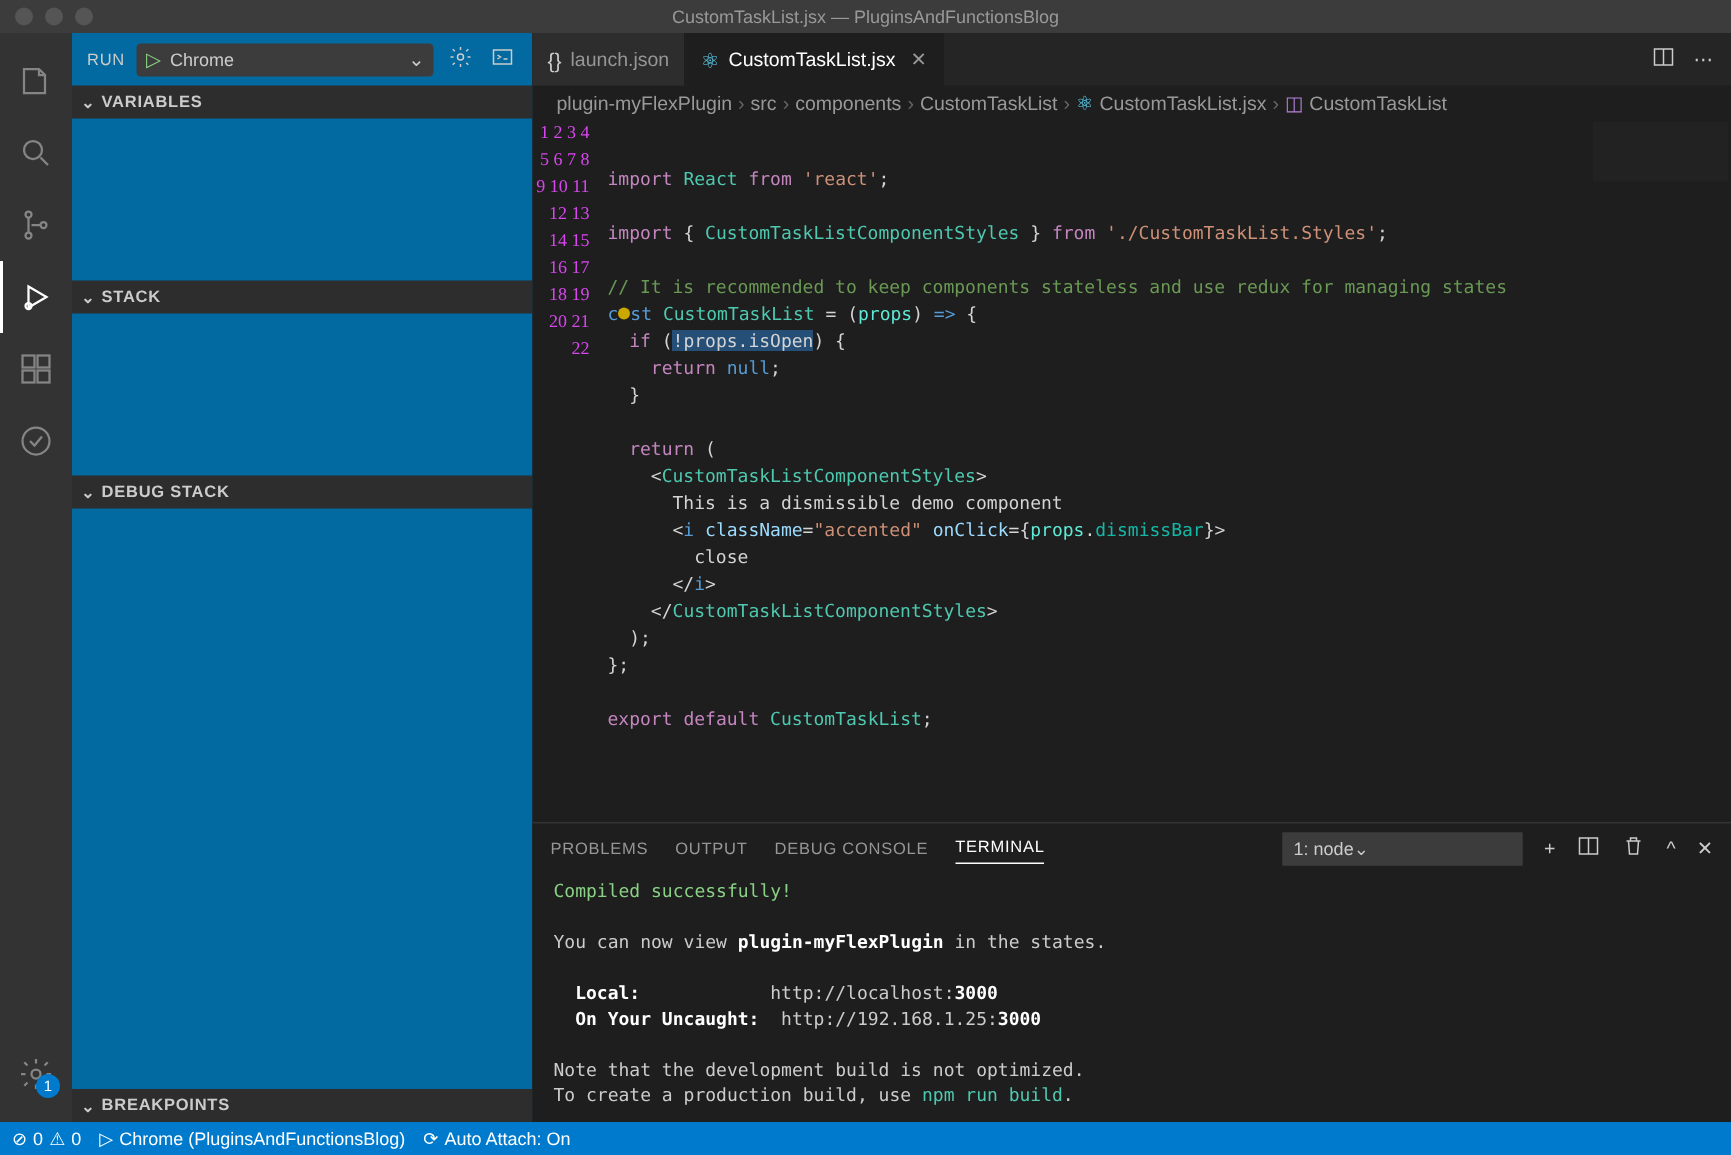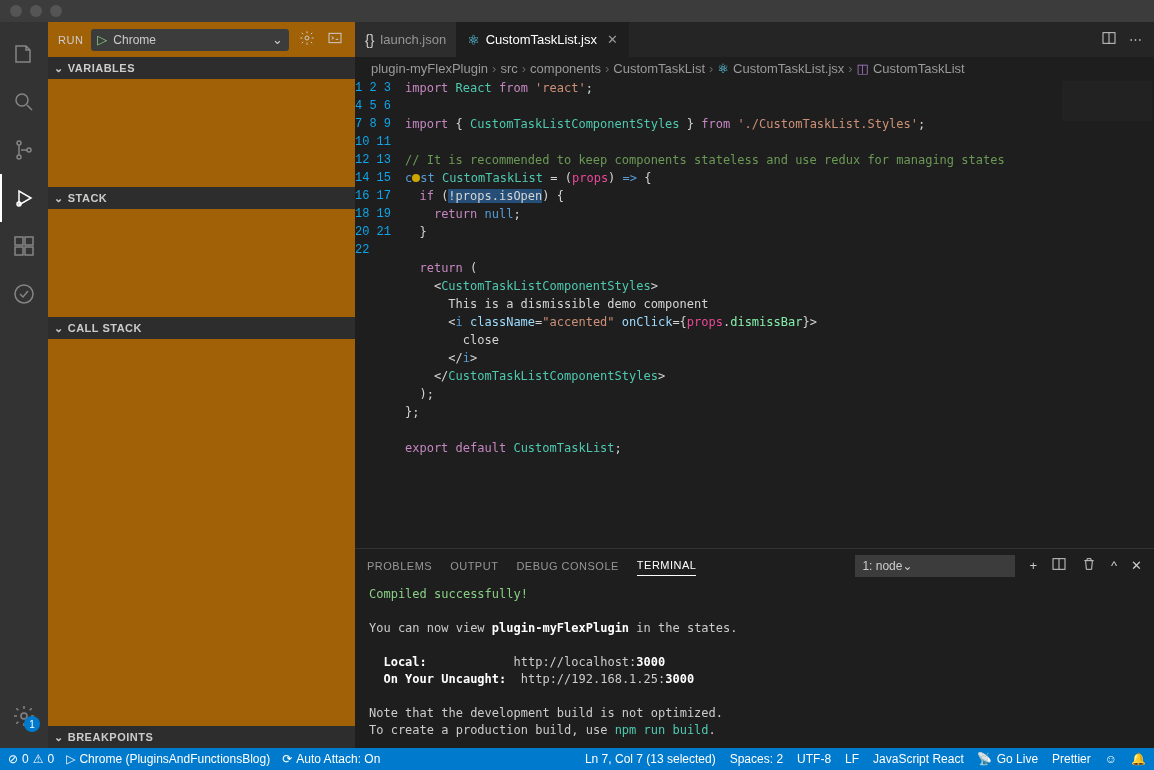--- a/index.html
+++ b/index.html
@@ -76,21 +76,21 @@
   min-width: 16px;
   height: 16px;
   border-radius: 8px;
   font-size: 10px;
   display: flex;
   align-items: center;
   justify-content: center;
 }
 .sidebar {
   width: 307px;
-  background: #a16207;
+  background: #0369a1;
   display: flex;
   flex-direction: column;
 }
 .run-toolbar {
   height: 35px;
   display: flex;
   align-items: center;
   padding: 0 10px;
   gap: 8px;
 }
@@ -197,40 +197,42 @@
 .breadcrumb-icon { color: #cccccc; }
 .code-wrapper {
   flex: 1;
   display: flex;
   overflow: hidden;
   position: relative;
 }
 .gutter {
   width: 50px;
   padding-right: 12px;
-  color: #0ea5e9;
-  font-family: Liberation Mono, monospace;
+  text-align: right;
+  color: #d946ef;
+  font-family: Liberation Serif, serif;
   font-size: 12px;
   line-height: 18px;
   padding-top: 0;
 }
 .code {
   flex: 1;
   font-family: Menlo, Monaco, monospace;
   font-size: 12px;
   line-height: 18px;
   white-space: pre;
   color: #d4d4d4;
+  margin-top: 31px;
 }
 .tok-kw { color: #c586c0; }
-.tok-var { color: #ec4899; }
+.tok-var { color: #5eead4; }
 .tok-type { color: #4ec9b0; }
 .tok-str { color: #ce9178; }
 .tok-cmt { color: #6a9955; }
-.tok-fn { color: #86efac; }
+.tok-fn { color: #14b8a6; }
 .tok-const { color: #569cd6; }
 .tok-tag { color: #4ec9b0; }
 .tok-attr { color: #9cdcfe; }
 .hint-dot {
   display: inline-block;
   width: 8px; height: 8px;
   border-radius: 50%;
   background: #cca700;
 }
 .minimap {
@@ -311,20 +313,21 @@
 </style>
 </head>
 <body>
 
 <div class="titlebar">
   <div class="traffic-lights">
     <div class="traffic-light"></div>
     <div class="traffic-light"></div>
     <div class="traffic-light"></div>
   </div>
+  <div class="titlebar-title">CustomTaskList.jsx — PluginsAndFunctionsBlog</div>
 </div>
 
 <div class="main-area">
 
   <div class="activity-bar">
     <div class="activity-icon">
       <svg viewBox="0 0 24 24">
           <path d="M4 4h10l4 4v12H4z M14 4v4h4"></path>
         </svg>
     </div>
@@ -405,21 +408,21 @@
     <div class="section watch">
       <div class="section-header">
         <span>⌄</span>
         <span>STACK</span>
       </div>
     </div>
 
     <div class="section callstack">
       <div class="section-header">
         <span>⌄</span>
-        <span>CALL STACK</span>
+        <span>DEBUG STACK</span>
       </div>
     </div>
 
     <div class="section breakpoints">
       <div class="section-header">
         <span>⌄</span>
         <span>BREAKPOINTS</span>
       </div>
     </div>
   </div>
@@ -549,24 +552,13 @@
 
 ▯</div>
     </div>
   </div>
 </div>
 
 <div class="statusbar">
   <span class="sb-item">⊘ <span>0</span> ⚠ <span>0</span></span>
   <span class="sb-item">▷ <span>Chrome (PluginsAndFunctionsBlog)</span></span>
   <span class="sb-item">⟳ <span>Auto Attach: On</span></span>
-  <div class="sb-right">
-    <span class="sb-item">Ln 7, Col 7 (13 selected)</span>
-    <span class="sb-item">Spaces: 2</span>
-    <span class="sb-item">UTF-8</span>
-    <span class="sb-item">LF</span>
-    <span class="sb-item">JavaScript React</span>
-    <span class="sb-item">📡 <span>Go Live</span></span>
-    <span class="sb-item">Prettier</span>
-    <span class="sb-item">☺</span>
-    <span class="sb-item">🔔</span>
-  </div>
 </div>
 
 </body></html>

